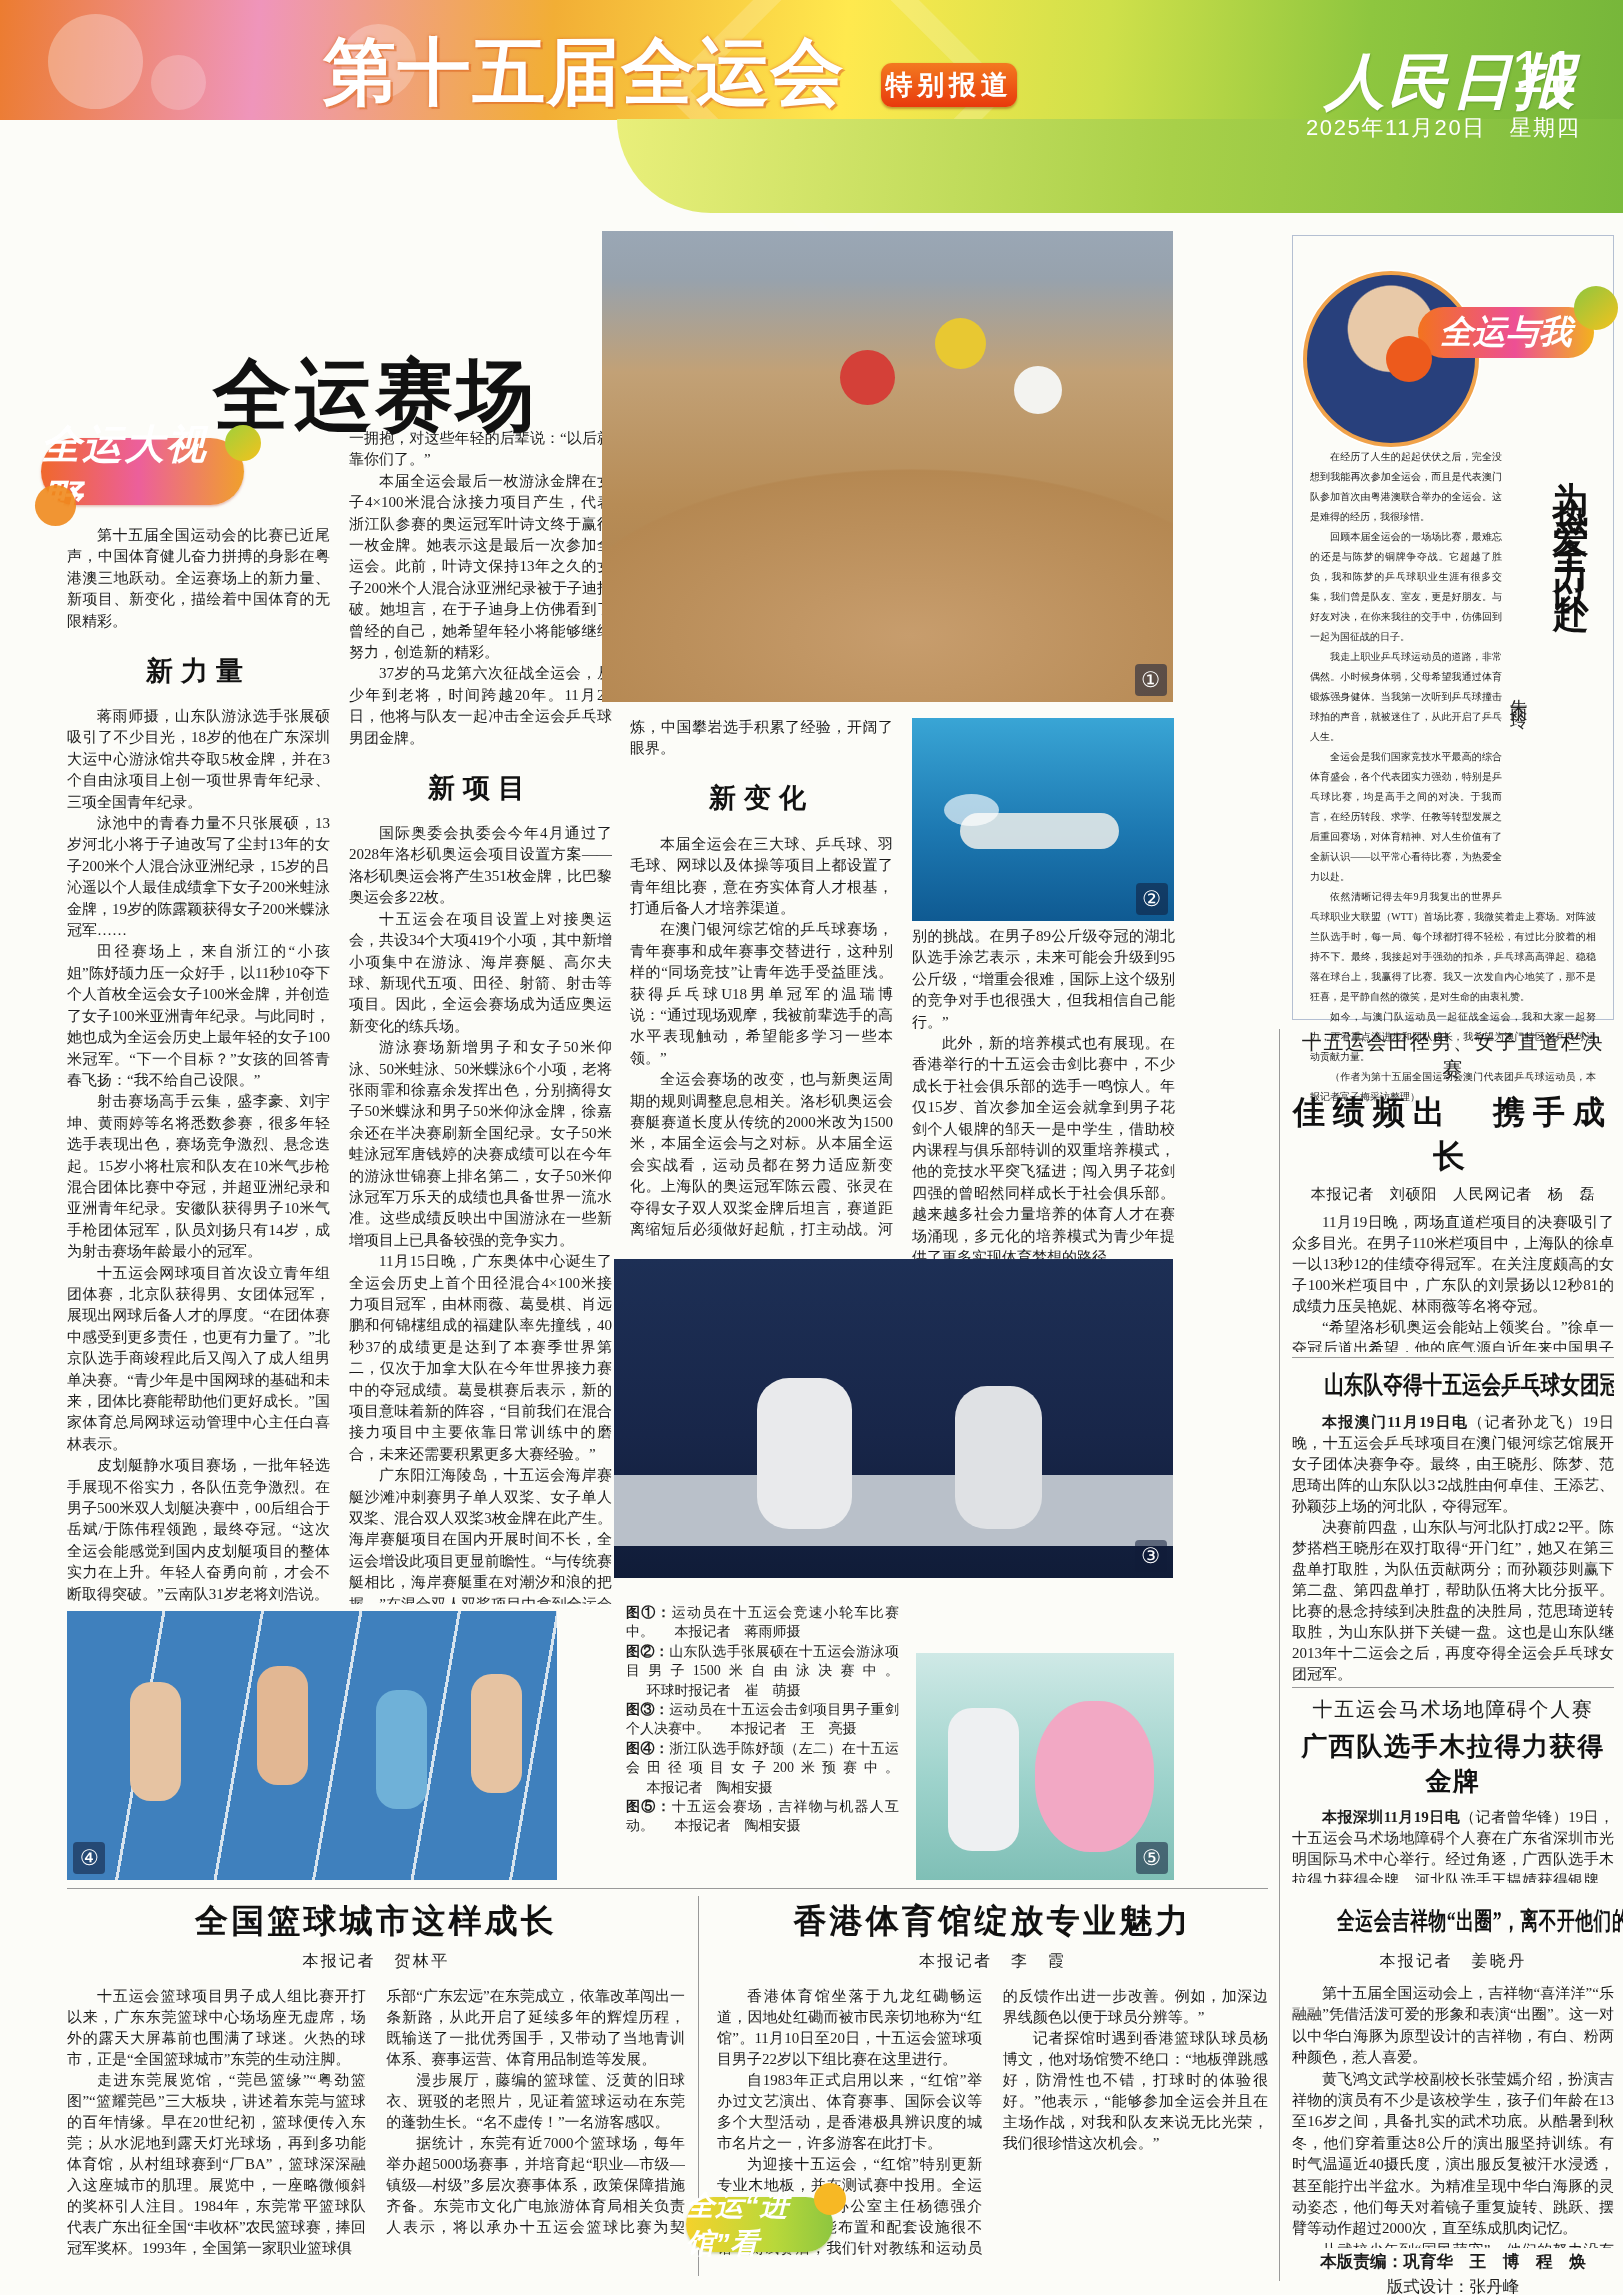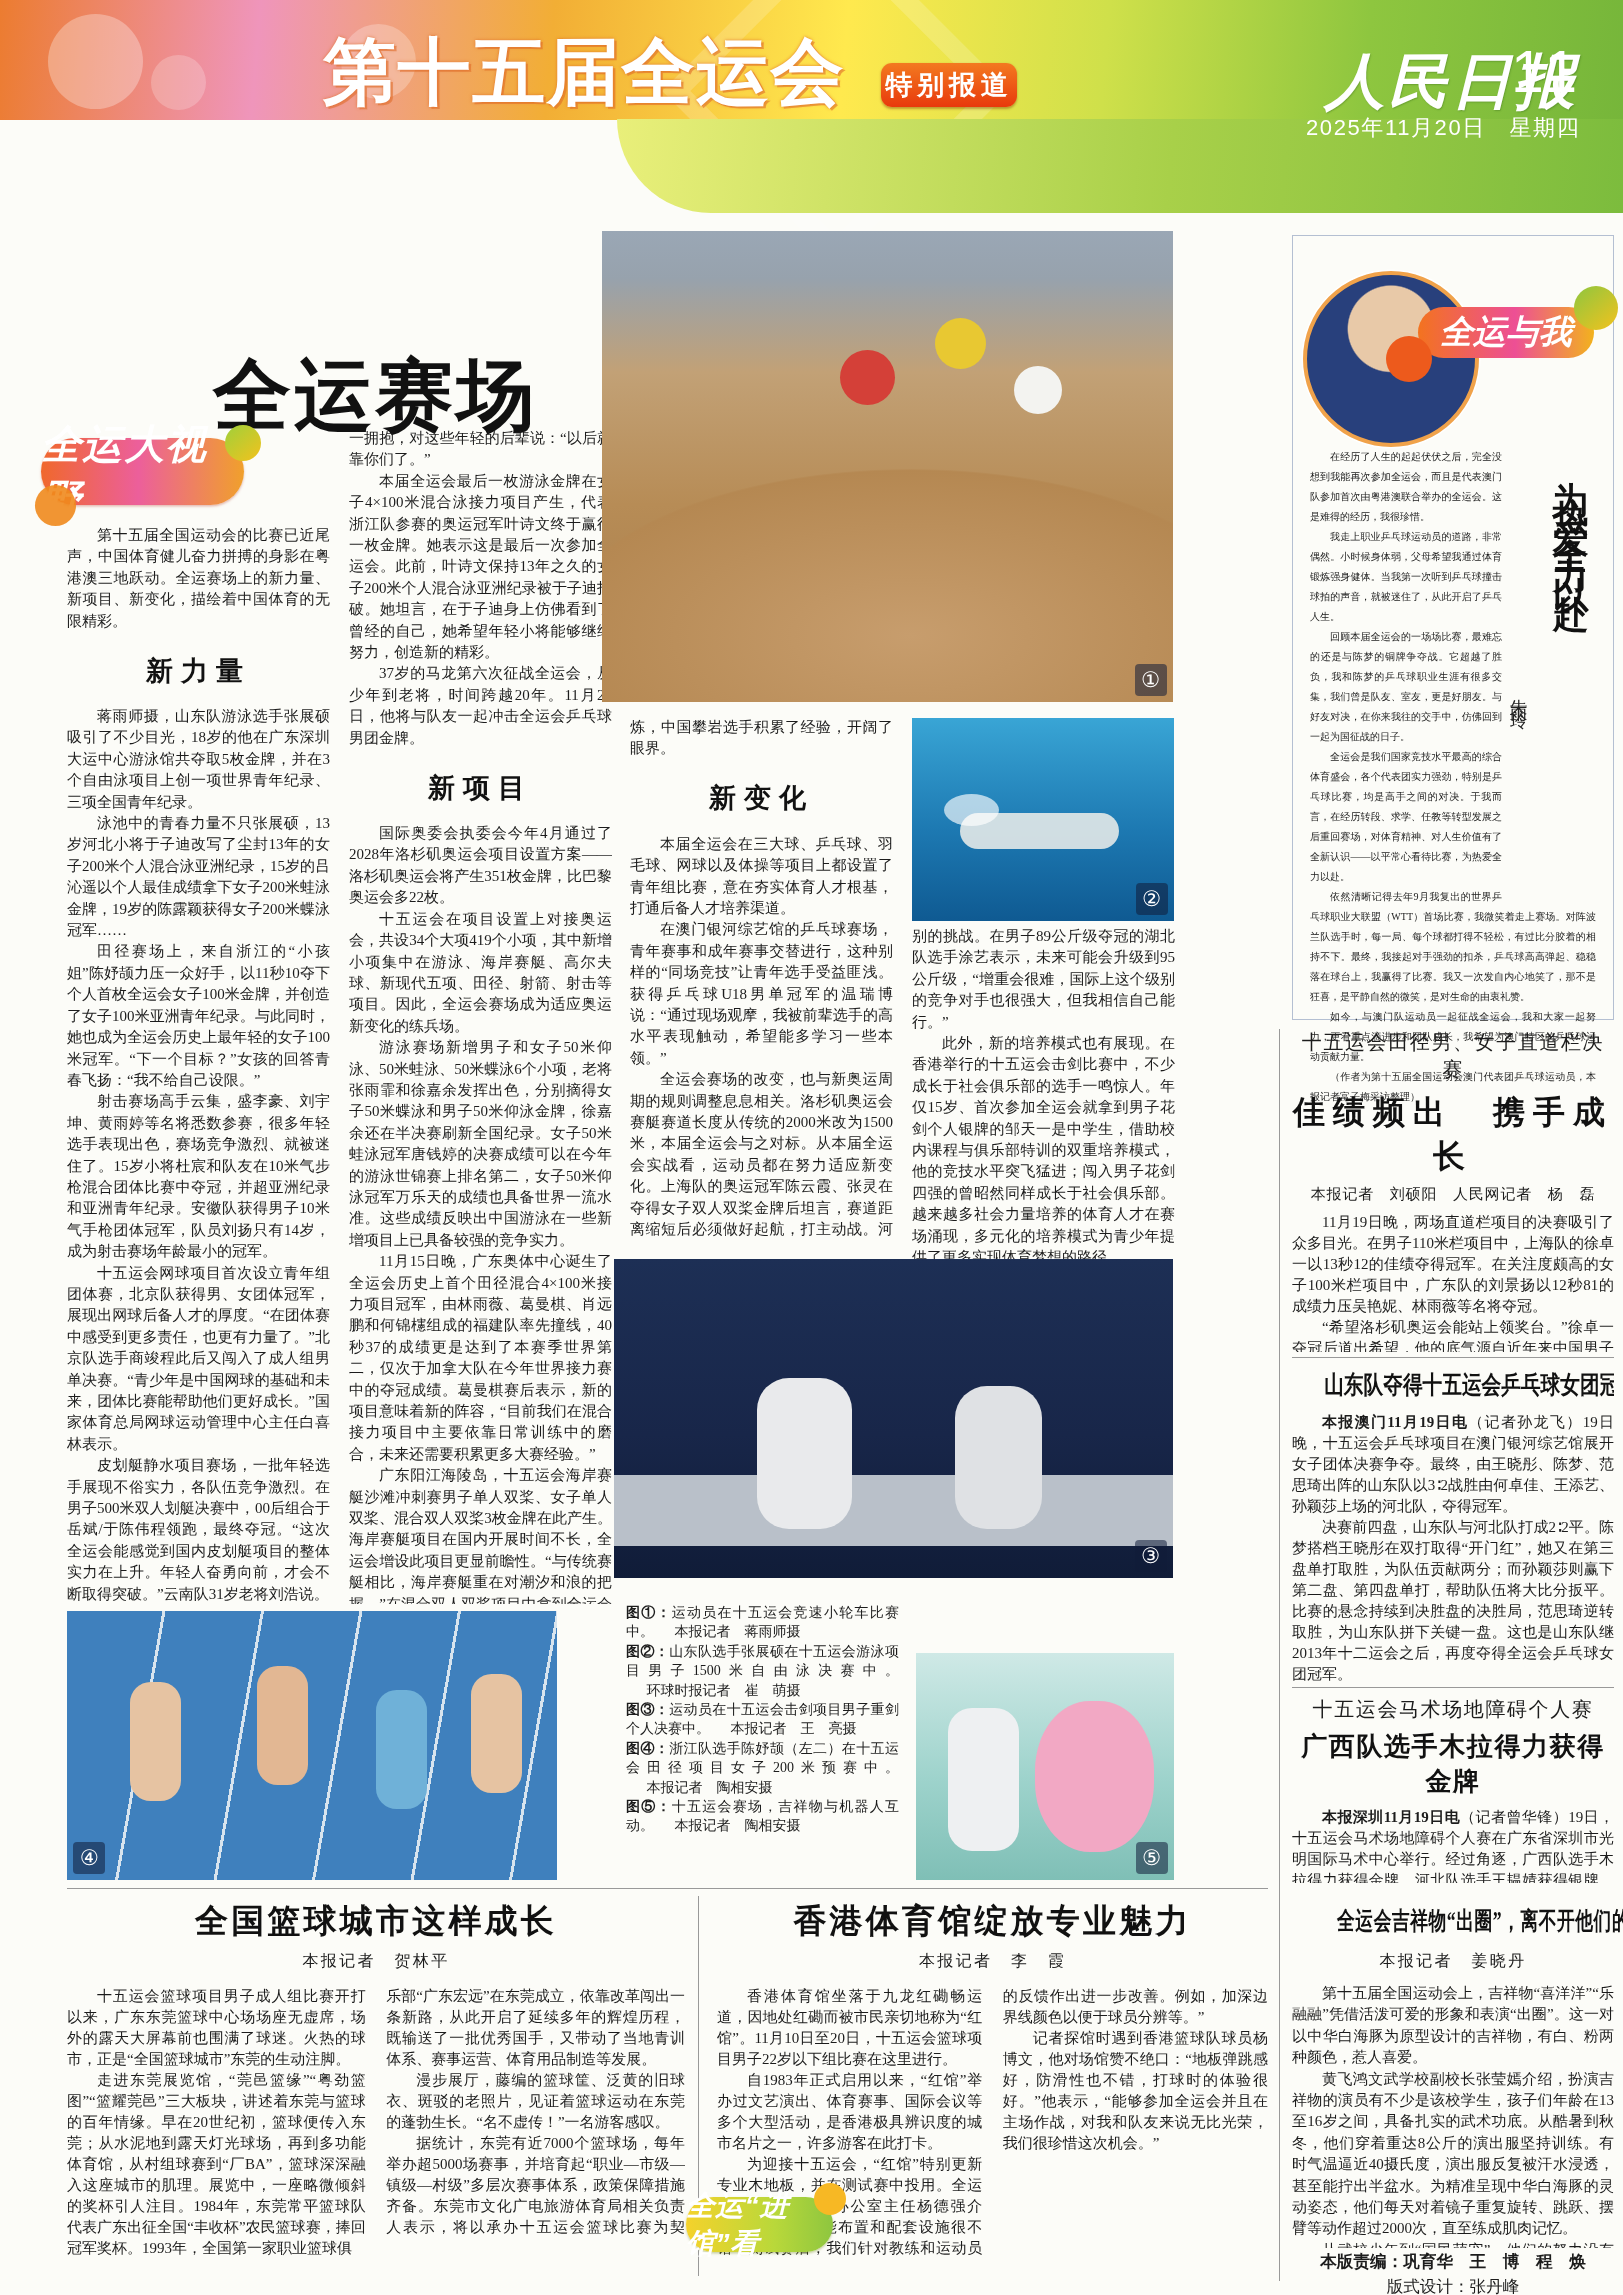--- a/index.html
+++ b/index.html
@@ -137,21 +137,21 @@
     <span class="dot d1"></span>
     <span class="dot d2"></span>
   </div>
 
   <div class="fcol" style="left:67px;top:525px;height:1080px;">
       <p class="para">第十五届全国运动会的比赛已近尾声，中国体育健儿奋力拼搏的身影在粤港澳三地跃动。全运赛场上的新力量、新项目、新变化，描绘着中国体育的无限精彩。</p>
       <div class="sec-head">新力量</div>
       <p class="para">蒋雨师摄，山东队游泳选手张展硕吸引了不少目光，18岁的他在广东深圳大运中心游泳馆共夺取5枚金牌，并在3个自由泳项目上创一项世界青年纪录、三项全国青年纪录。</p>
       <p class="para">泳池中的青春力量不只张展硕，13岁河北小将于子迪改写了尘封13年的女子200米个人混合泳亚洲纪录，15岁的吕沁遥以个人最佳成绩拿下女子200米蛙泳金牌，19岁的陈露颖获得女子200米蝶泳冠军……</p>
       <p class="para">田径赛场上，来自浙江的“小孩姐”陈妤颉力压一众好手，以11秒10夺下个人首枚全运会女子100米金牌，并创造了女子100米亚洲青年纪录。与此同时，她也成为全运会历史上最年轻的女子100米冠军。“下一个目标？”女孩的回答青春飞扬：“我不给自己设限。”</p>
-      <p class="para">射击赛场高手云集，盛李豪、刘宇坤、黄雨婷等名将悉数参赛，很多年轻选手表现出色，赛场竞争激烈、就被迷住了。15岁小将杜宸和队友在10米气步枪混合团体比赛中夺冠，并超亚洲纪录和亚洲青年纪录。安徽队获得男子10米气手枪团体冠军，队员刘扬只有14岁，成为射击赛场年龄最小的冠军。</p>
+      <p class="para">射击赛场高手云集，盛李豪、刘宇坤、黄雨婷等名将悉数参赛，很多年轻选手表现出色，赛场竞争激烈、悬念迭起。15岁小将杜宸和队友在10米气步枪混合团体比赛中夺冠，并超亚洲纪录和亚洲青年纪录。安徽队获得男子10米气手枪团体冠军，队员刘扬只有14岁，成为射击赛场年龄最小的冠军。</p>
       <p class="para">十五运会网球项目首次设立青年组团体赛，北京队获得男、女团体冠军，展现出网球后备人才的厚度。“在团体赛中感受到更多责任，也更有力量了。”北京队选手商竣程此后又闯入了成人组男单决赛。“青少年是中国网球的基础和未来，团体比赛能帮助他们更好成长。”国家体育总局网球运动管理中心主任白喜林表示。</p>
       <p class="para">皮划艇静水项目赛场，一批年轻选手展现不俗实力，各队伍竞争激烈。在男子500米双人划艇决赛中，00后组合于岳斌/于陈伟程领跑，最终夺冠。“这次全运会能感觉到国内皮划艇项目的整体实力在上升。年轻人奋勇向前，才会不断取得突破。”云南队31岁老将刘浩说。</p>
     </div>
   <div class="fcol" style="left:349px;top:428px;height:1176px;">
       <p class="para frag">一拥抱，对这些年轻的后辈说：“以后就靠你们了。”</p>
       <p class="para">本届全运会最后一枚游泳金牌在女子4×100米混合泳接力项目产生，代表浙江队参赛的奥运冠军叶诗文终于赢得一枚金牌。她表示这是最后一次参加全运会。此前，叶诗文保持13年之久的女子200米个人混合泳亚洲纪录被于子迪打破。她坦言，在于子迪身上仿佛看到了曾经的自己，她希望年轻小将能够继续努力，创造新的精彩。</p>
       <p class="para">37岁的马龙第六次征战全运会，从少年到老将，时间跨越20年。11月20日，他将与队友一起冲击全运会乒乓球男团金牌。</p>
       <div class="sec-head">新项目</div>
       <p class="para">国际奥委会执委会今年4月通过了2028年洛杉矶奥运会项目设置方案——洛杉矶奥运会将产生351枚金牌，比巴黎奥运会多22枚。</p>
       <p class="para">十五运会在项目设置上对接奥运会，共设34个大项419个小项，其中新增小项集中在游泳、海岸赛艇、高尔夫球、新现代五项、田径、射箭、射击等项目。因此，全运会赛场成为适应奥运新变化的练兵场。</p>
@@ -218,22 +218,22 @@
       <span class="d1"></span>
       <span class="d2"></span>
     </div>
     <div class="essay-body">
       <div class="essay-title">
         <div class="vt">为热爱全力以赴</div>
         <div class="author">朱雨玲</div>
       </div>
       <div>
           <p class="para">在经历了人生的起起伏伏之后，完全没想到我能再次参加全运会，而且是代表澳门队参加首次由粤港澳联合举办的全运会。这是难得的经历，我很珍惜。</p>
+          <p class="para">回顾本届全运会的一场场比赛，最难忘的还是与陈梦的铜牌争夺战。它超越了胜负，我和陈梦的乒乓球职业生涯有很多交集，我们曾是队友、室友，更是好朋友。与好友对决，在你来我往的交手中，仿佛回到一起为国征战的日子。</p>
           <p class="para">我走上职业乒乓球运动员的道路，非常偶然。小时候身体弱，父母希望我通过体育锻炼强身健体。当我第一次听到乒乓球撞击球拍的声音，就被迷住了，从此开启了乒乓人生。</p>
-          <p class="para">回顾本届全运会的一场场比赛，最难忘的还是与陈梦的铜牌争夺战。它超越了胜负，我和陈梦的乒乓球职业生涯有很多交集，我们曾是队友、室友，更是好朋友。与好友对决，在你来我往的交手中，仿佛回到一起为国征战的日子。</p>
           <p class="para">全运会是我们国家竞技水平最高的综合体育盛会，各个代表团实力强劲，特别是乒乓球比赛，均是高手之间的对决。于我而言，在经历转段、求学、任教等转型发展之后重回赛场，对体育精神、对人生价值有了全新认识——以平常心看待比赛，为热爱全力以赴。</p>
           <p class="para">依然清晰记得去年9月我复出的世界乒乓球职业大联盟（WTT）首场比赛，我微笑着走上赛场。对阵波兰队选手时，每一局、每个球都打得不轻松，有过比分胶着的相持不下。最终，我接起对手强劲的扣杀，乒乓球高高弹起、稳稳落在球台上，我赢得了比赛。我又一次发自内心地笑了，那不是狂喜，是平静自然的微笑，是对生命的由衷礼赞。</p>
           <p class="para">如今，与澳门队运动员一起征战全运会，我和大家一起努力，更看重点滴进步和团队成长，我希望为澳门特区的乒乓球运动贡献力量。</p>
           <p class="para">（作者为第十五届全国运动会澳门代表团乒乓球运动员，本报记者富子梅采访整理）</p>
         </div>
     </div>
   </div>
 
   <div class="rail-block" style="top:1029px;height:323px;">
     <p class="kicker">十五运会田径男、女子直道栏决赛</p>

